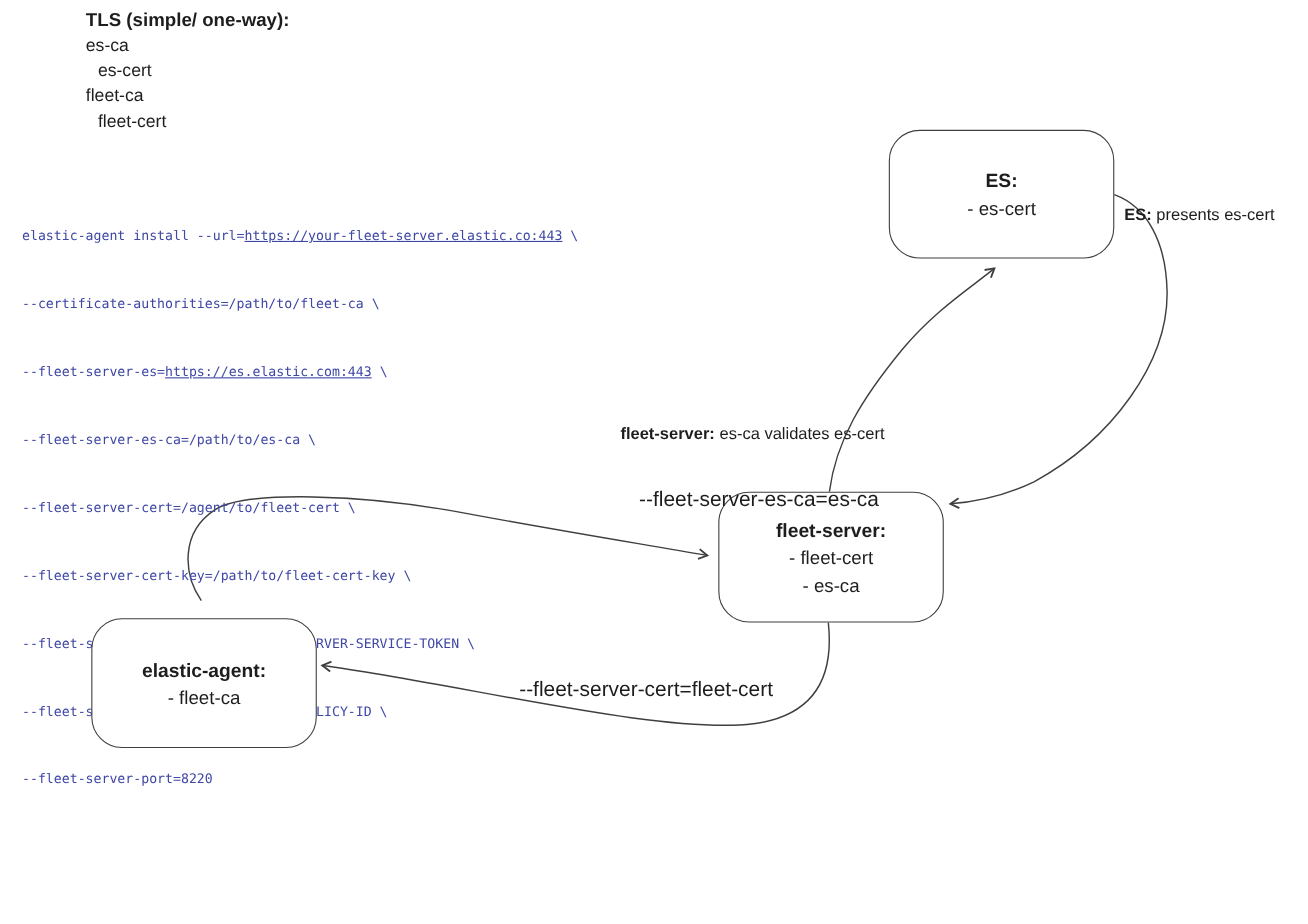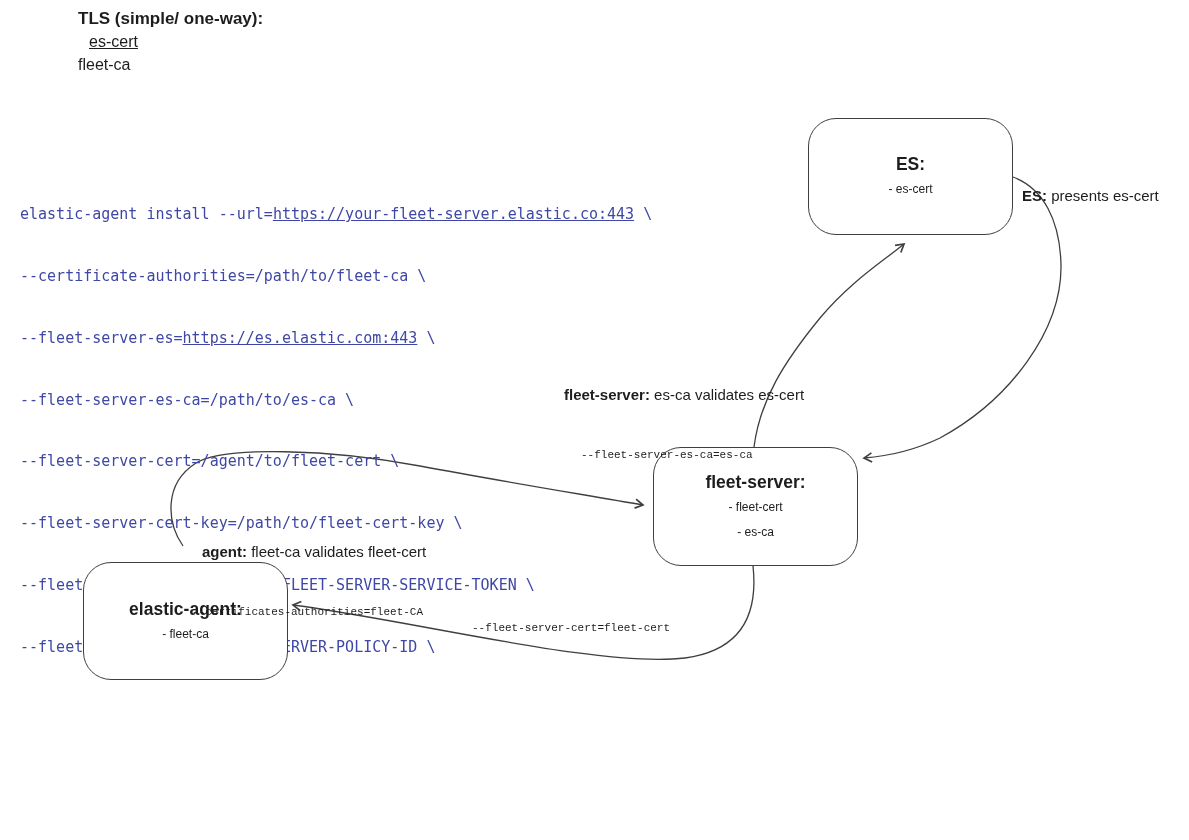--- a/index.html
+++ b/index.html
@@ -5,46 +5,46 @@
   html,body{margin:0;padding:0;background:#ffffff;}
   .stage{
     position:relative;width:1189px;height:824px;background:#ffffff;overflow:hidden;
     font-family:"Liberation Sans","DejaVu Sans",sans-serif;color:#1d1d1f;padding-left:44px;
   }
   .connectors{position:absolute;left:0;top:0;}
 
   
   .legend{position:absolute;left:78px;top:7px;font-size:16px;line-height:23px;}
   .legend-title{font-weight:700;font-size:17px;}
-  .legend-indent{padding-left:11px;text-decoration:underline;}
+  .legend-indent{padding-left:11px;}
 
   
   .code{
     position:absolute;left:20px;top:163px;
     font-family:"DejaVu Sans Mono","Liberation Mono",monospace;
-    font-size:15px;line-height:20.6px;color:#3e47a5;white-space:pre;
+    font-size:12px;line-height:20.6px;color:#3e47a5;white-space:pre;
   }
   .code .u{text-decoration:underline;}
 
   
   .node{
     position:absolute;width:205px;border:1.4px solid #3f3f3f;border-radius:28px;
     background:#ffffff;display:flex;flex-direction:column;align-items:center;
     justify-content:center;text-align:center;box-sizing:border-box;
   }
   .node-es{left:808px;top:118px;height:117px;}
   .node-fleet{left:653px;top:447px;height:119px;}
   .node-agent{left:83px;top:545px;height:118px;margin-top:17px;}
   .node-title{font-weight:700;font-size:17.5px;line-height:26px;}
-  .node-line{font-size:12px;line-height:25px;}
+  .node-line{font-size:17px;line-height:25px;}
 
   
   .edge-label{position:absolute;font-size:15px;line-height:20px;white-space:pre;}
   .edge-label b{font-weight:700;}
-  .edge-label .mono{font-family:Liberation Mono, monospace;font-size:11px;}
+  .edge-label .mono{font-family:Liberation Sans, sans-serif;font-size:19px;}
   .lbl-es{left:1022px;top:146px;}
   .lbl-fleet-validates{left:543px;top:345px;margin-left:21px;}
   .lbl-fleet-validates .mono{margin-left:17px;}
   .lbl-agent-validates{left:192px;top:502px;}
   .lbl-agent-validates .line1{margin-left:10px;}
   .lbl-fleet-presents{left:472px;top:578px;}
   .lbl-fleet-presents .line1{margin-left:7px;}
 </style>
 </head>
 <body>
@@ -58,33 +58,36 @@
       </marker>
     </defs>
     <path d="M 183 546 C 167 523 163 484 196 463 C 224 446 330 449 420 466 C 500 481 580 494 643 505" fill="none" stroke="#3f3f3f" stroke-width="1.3" marker-end="url(#arrowV)"></path>
     <path d="M 753 566 C 758 612 744 650 685 658 C 600 668 420 622 293 605" fill="none" stroke="#3f3f3f" stroke-width="1.3" marker-end="url(#arrowV)"></path>
     <path d="M 754 447 C 760 400 784 362 820 318 C 850 282 882 262 904 244" fill="none" stroke="#3f3f3f" stroke-width="1.3" marker-end="url(#arrowV)"></path>
     <path d="M 1013 177 C 1043 188 1060 220 1061 265 C 1062 330 1010 400 940 438 C 915 450 890 456 864 458" fill="none" stroke="#3f3f3f" stroke-width="1.3" marker-end="url(#arrowV)"></path>
   </svg>
 
   <div class="legend">
     <div class="legend-title">TLS (simple/ one-way):</div>
+    <div class="legend-item">es-ca</div>
     <div class="legend-item legend-indent">es-cert</div>
     <div class="legend-item">fleet-ca</div>
+    <div class="legend-item legend-indent">fleet-cert</div>
   </div>
 
   <div class="code">
     <div class="code-line"><span>elastic-agent install --url=</span><span class="u">https://your-fleet-server.elastic.co:443</span><span> \</span></div>
     <div class="code-line">--certificate-authorities=/path/to/fleet-ca \</div>
     <div class="code-line"><span>--fleet-server-es=</span><span class="u">https://es.elastic.com:443</span><span> \</span></div>
     <div class="code-line">--fleet-server-es-ca=/path/to/es-ca \</div>
     <div class="code-line">--fleet-server-cert=/agent/to/fleet-cert \</div>
     <div class="code-line">--fleet-server-cert-key=/path/to/fleet-cert-key \</div>
     <div class="code-line">--fleet-server-service-token=FLEET-SERVER-SERVICE-TOKEN \</div>
     <div class="code-line">--fleet-server-policy=FLEET-SERVER-POLICY-ID \</div>
+    <div class="code-line">--fleet-server-port=8220</div>
   </div>
 
   <div class="node node-es">
     <div class="node-title">ES:</div>
     <div class="node-line">- es-cert</div>
   </div>
 
   <div class="node node-fleet">
     <div class="node-title">fleet-server:</div>
     <div class="node-line">- fleet-cert</div>
@@ -98,22 +101,18 @@
 
   <div class="edge-label lbl-es">
     <div class="line1"><b>ES:</b><span> presents es-cert</span></div>
   </div>
 
   <div class="edge-label lbl-fleet-validates">
     <div class="line1"><b>fleet-server:</b><span> es-ca validates es-cert</span></div>
     <div class="mono">--fleet-server-es-ca=es-ca</div>
   </div>
 
-  <div class="edge-label lbl-agent-validates">
-    <div class="line1"><b>agent:</b><span> fleet-ca validates fleet-cert</span></div>
-    <div class="mono">--certificates-authorities=fleet-CA</div>
-  </div>
 
   <div class="edge-label lbl-fleet-presents">
     <div class="mono">--fleet-server-cert=fleet-cert</div>
   </div>
 
 </div>
 
 </body></html>

